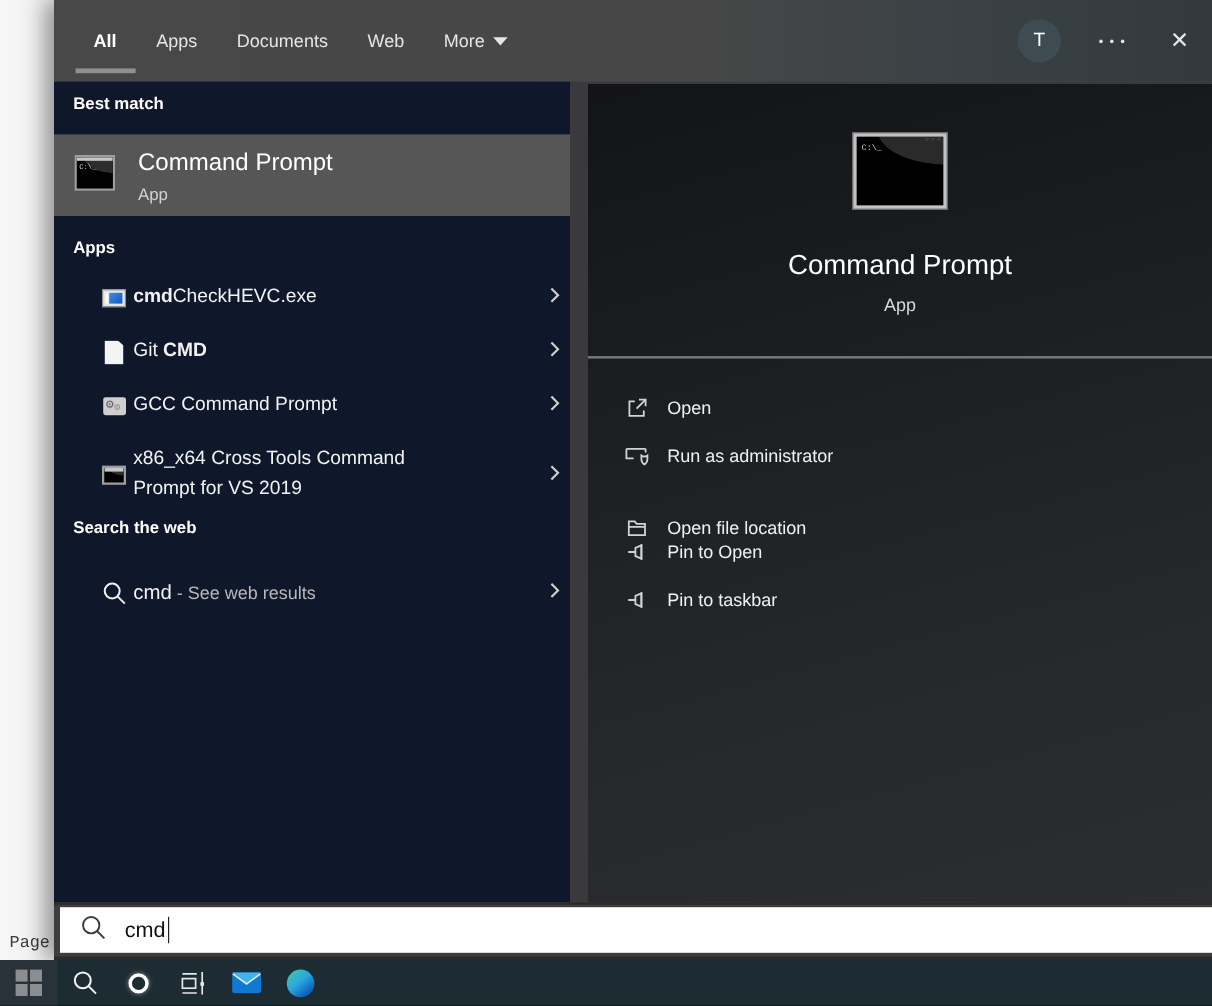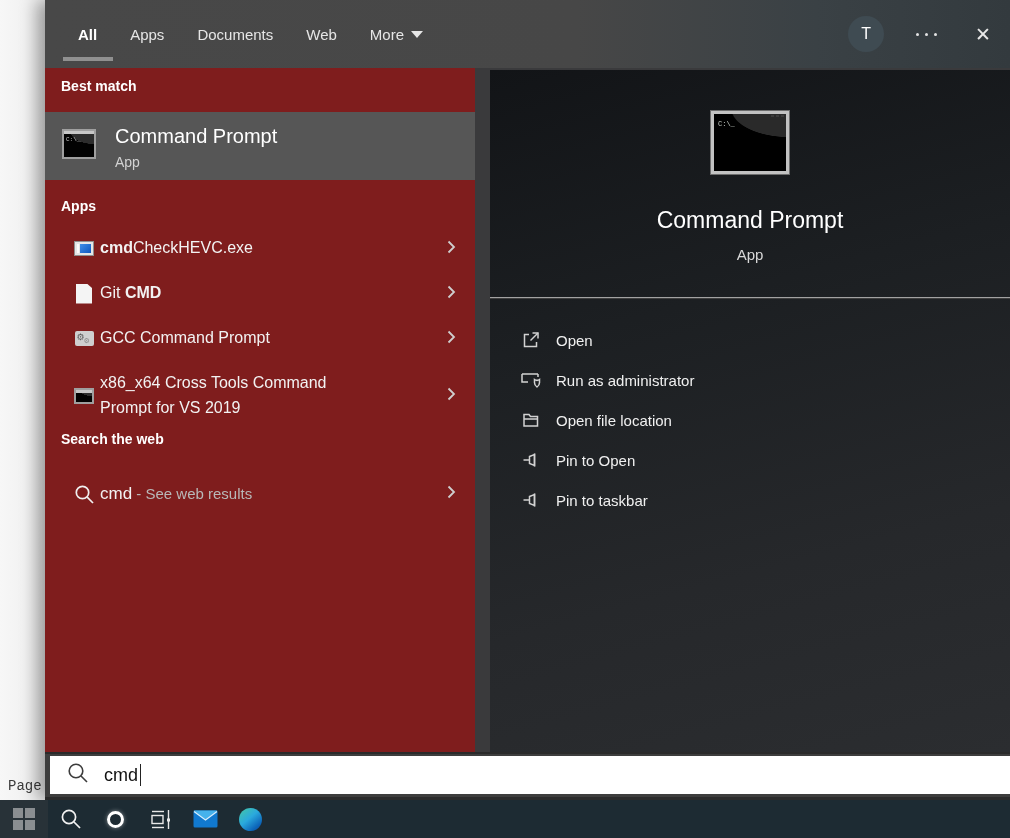--- a/index.html
+++ b/index.html
@@ -28,23 +28,23 @@
   .tri-down { width:0; height:0; border-left:6px solid transparent; border-right:6px solid transparent;
          border-top:7px solid #e6e6e6; display:inline-block; }
   .header-right { position:absolute; right:13px; top:0; height:68px; display:flex; align-items:center; gap:28px; }
   .avatar { width:36px; height:36px; border-radius:50%; background:#3f4b52; color:#fff;
             display:flex; align-items:center; justify-content:center; font-size:16px; }
   .dots { display:flex; gap:6px; padding:6px 4px; }
   .dots i { width:3px; height:3px; border-radius:50%; background:#e3e3e3; }
   .close-btn { color:#e8e8e8; font-size:19px; line-height:1; padding:4px 6px; }
 
   
-  .left-panel { position:absolute; left:0; top:68px; width:430px; height:684px; background:#7f1d1d; }
+  .left-panel { position:absolute; left:0; top:68px; width:430px; height:684px; background:#0f172a; }
   .section-label { position:absolute; left:16px; font-size:14px; font-weight:700; color:#ffffff; }
-  .row { position:absolute; left:5px; width:430px; display:flex; align-items:center; }
+  .row { position:absolute; left:16px; width:430px; display:flex; align-items:center; }
   .row-icon { position:absolute; left:15px; width:38px; display:flex; justify-content:center; }
   .row-text { position:absolute; left:50px; right:44px; font-size:16px; color:#f2f2f2; line-height:1.55; }
   .row-text b { font-weight:700; }
   .chevron { position:absolute; right:24px; }
   .best-row { position:absolute; left:0; top:44px; width:430px; height:68px; background:#565656; }
   .best-title { position:absolute; left:70px; top:13px; font-size:20px; color:#ffffff; }
   .best-sub { position:absolute; left:70px; top:42px; font-size:14px; color:#d2d2d2; }
   .web-suffix { color:#b8b8b8; }
 
   
@@ -278,21 +278,21 @@
           <div class="action-icon">
             <svg width="20" height="20" viewBox="0 0 20 20" fill="none" stroke="#d2d2d2" stroke-width="1.5">
               <path d="M8 4.5 H3.5 V16.5 H15.5 V12"></path>
                 <path d="M9.5 10.5 L17 3"></path>
                 <path d="M11.5 3 H17 V8.5"></path>
             </svg>
           </div>
           <div class="action-label">Open</div>
         </div>
 
-        <div class="action-row" style="top:331px">
+        <div class="action-row" style="top:351px">
           <div class="action-icon">
             <svg width="20" height="20" viewBox="0 0 20 20" fill="none" stroke="#d2d2d2" stroke-width="1.5">
               <path d="M3 4.5 H8 L9.5 6.5 H16.5 V16 H3 Z"></path>
                 <path d="M3 9 H16.5"></path>
             </svg>
           </div>
           <div class="action-label">Open file location</div>
         </div>
 
         <div class="action-row" style="top:371px">

